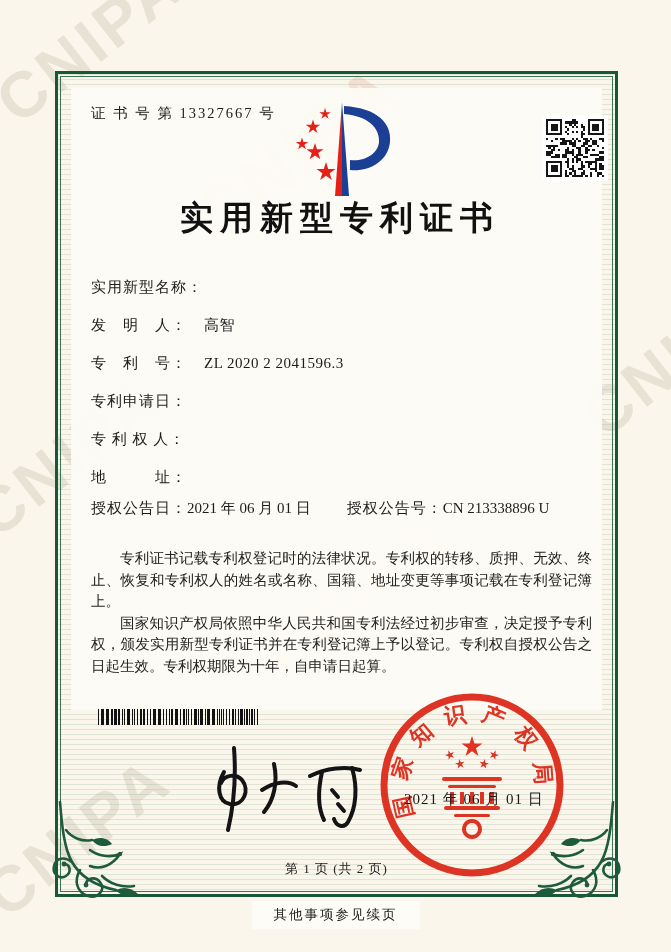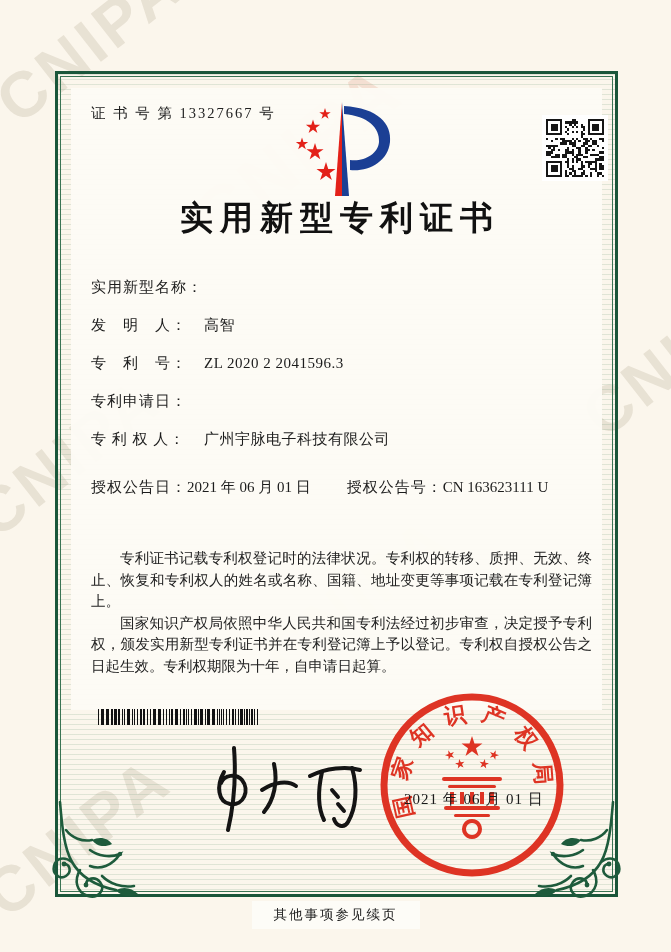--- a/index.html
+++ b/index.html
@@ -782,32 +782,32 @@
     </div>
     <div class="field-row">
       <span class="field-label">专　利　号：</span>
       <span class="field-value">ZL 2020 2 2041596.3</span>
     </div>
     <div class="field-row">
       <span class="field-label">专利申请日：</span>
     </div>
     <div class="field-row">
       <span class="field-label">专 利 权 人：</span>
-      <span class="field-value">广州宇脉电子科技有限公司</span>
     </div>
     <div class="field-row" style="margin-bottom:10px;">
+      <span class="field-label">地　　　址：</span>
     </div>
     <div class="grant-row">
       <span class="grant-pair">
         <span class="field-label" style="flex:none;">授权公告日：</span>
         <span>2021 年 06 月 01 日</span>
       </span>
       <span class="grant-pair second">
         <span class="field-label" style="flex:none;">授权公告号：</span>
-        <span>CN 163623111 U</span>
+        <span>CN 213338896 U</span>
       </span>
     </div>
   </div>
 
   <div class="paragraphs">
     <p>专利证书记载专利权登记时的法律状况。专利权的转移、质押、无效、终止、恢复和专利权人的姓名或名称、国籍、地址变更等事项记载在专利登记簿上。</p>
     <p>国家知识产权局依照中华人民共和国专利法经过初步审查，决定授予专利权，颁发实用新型专利证书并在专利登记簿上予以登记。专利权自授权公告之日起生效。专利权期限为十年，自申请日起算。</p>
   </div>
 
   <div class="barcode" id="barcode"><span style="display: inline-block; height: 100%; width: 1px; background: rgb(17, 17, 17); margin-right: 2px; vertical-align: top;"></span><span style="display: inline-block; height: 100%; width: 3px; background: rgb(17, 17, 17); margin-right: 2px; vertical-align: top;"></span><span style="display: inline-block; height: 100%; width: 3px; background: rgb(17, 17, 17); margin-right: 2px; vertical-align: top;"></span><span style="display: inline-block; height: 100%; width: 2px; background: rgb(17, 17, 17); margin-right: 1px; vertical-align: top;"></span><span style="display: inline-block; height: 100%; width: 3px; background: rgb(17, 17, 17); margin-right: 1px; vertical-align: top;"></span><span style="display: inline-block; height: 100%; width: 2px; background: rgb(17, 17, 17); margin-right: 2px; vertical-align: top;"></span><span style="display: inline-block; height: 100%; width: 1px; background: rgb(17, 17, 17); margin-right: 1px; vertical-align: top;"></span><span style="display: inline-block; height: 100%; width: 1px; background: rgb(17, 17, 17); margin-right: 2px; vertical-align: top;"></span><span style="display: inline-block; height: 100%; width: 3px; background: rgb(17, 17, 17); margin-right: 2px; vertical-align: top;"></span><span style="display: inline-block; height: 100%; width: 1px; background: rgb(17, 17, 17); margin-right: 1px; vertical-align: top;"></span><span style="display: inline-block; height: 100%; width: 1px; background: rgb(17, 17, 17); margin-right: 2px; vertical-align: top;"></span><span style="display: inline-block; height: 100%; width: 1px; background: rgb(17, 17, 17); margin-right: 2px; vertical-align: top;"></span><span style="display: inline-block; height: 100%; width: 2px; background: rgb(17, 17, 17); margin-right: 1px; vertical-align: top;"></span><span style="display: inline-block; height: 100%; width: 2px; background: rgb(17, 17, 17); margin-right: 2px; vertical-align: top;"></span><span style="display: inline-block; height: 100%; width: 1px; background: rgb(17, 17, 17); margin-right: 2px; vertical-align: top;"></span><span style="display: inline-block; height: 100%; width: 1px; background: rgb(17, 17, 17); margin-right: 2px; vertical-align: top;"></span><span style="display: inline-block; height: 100%; width: 3px; background: rgb(17, 17, 17); margin-right: 2px; vertical-align: top;"></span><span style="display: inline-block; height: 100%; width: 3px; background: rgb(17, 17, 17); margin-right: 2px; vertical-align: top;"></span><span style="display: inline-block; height: 100%; width: 1px; background: rgb(17, 17, 17); margin-right: 2px; vertical-align: top;"></span><span style="display: inline-block; height: 100%; width: 1px; background: rgb(17, 17, 17); margin-right: 2px; vertical-align: top;"></span><span style="display: inline-block; height: 100%; width: 1px; background: rgb(17, 17, 17); margin-right: 1px; vertical-align: top;"></span><span style="display: inline-block; height: 100%; width: 2px; background: rgb(17, 17, 17); margin-right: 2px; vertical-align: top;"></span><span style="display: inline-block; height: 100%; width: 3px; background: rgb(17, 17, 17); margin-right: 2px; vertical-align: top;"></span><span style="display: inline-block; height: 100%; width: 1px; background: rgb(17, 17, 17); margin-right: 2px; vertical-align: top;"></span><span style="display: inline-block; height: 100%; width: 2px; background: rgb(17, 17, 17); margin-right: 1px; vertical-align: top;"></span><span style="display: inline-block; height: 100%; width: 1px; background: rgb(17, 17, 17); margin-right: 1px; vertical-align: top;"></span><span style="display: inline-block; height: 100%; width: 1px; background: rgb(17, 17, 17); margin-right: 2px; vertical-align: top;"></span><span style="display: inline-block; height: 100%; width: 1px; background: rgb(17, 17, 17); margin-right: 2px; vertical-align: top;"></span><span style="display: inline-block; height: 100%; width: 3px; background: rgb(17, 17, 17); margin-right: 1px; vertical-align: top;"></span><span style="display: inline-block; height: 100%; width: 1px; background: rgb(17, 17, 17); margin-right: 1px; vertical-align: top;"></span><span style="display: inline-block; height: 100%; width: 3px; background: rgb(17, 17, 17); margin-right: 2px; vertical-align: top;"></span><span style="display: inline-block; height: 100%; width: 1px; background: rgb(17, 17, 17); margin-right: 1px; vertical-align: top;"></span><span style="display: inline-block; height: 100%; width: 3px; background: rgb(17, 17, 17); margin-right: 2px; vertical-align: top;"></span><span style="display: inline-block; height: 100%; width: 3px; background: rgb(17, 17, 17); margin-right: 2px; vertical-align: top;"></span><span style="display: inline-block; height: 100%; width: 1px; background: rgb(17, 17, 17); margin-right: 1px; vertical-align: top;"></span><span style="display: inline-block; height: 100%; width: 1px; background: rgb(17, 17, 17); margin-right: 1px; vertical-align: top;"></span><span style="display: inline-block; height: 100%; width: 1px; background: rgb(17, 17, 17); margin-right: 1px; vertical-align: top;"></span><span style="display: inline-block; height: 100%; width: 1px; background: rgb(17, 17, 17); margin-right: 2px; vertical-align: top;"></span><span style="display: inline-block; height: 100%; width: 1px; background: rgb(17, 17, 17); margin-right: 2px; vertical-align: top;"></span><span style="display: inline-block; height: 100%; width: 1px; background: rgb(17, 17, 17); margin-right: 2px; vertical-align: top;"></span><span style="display: inline-block; height: 100%; width: 2px; background: rgb(17, 17, 17); margin-right: 1px; vertical-align: top;"></span><span style="display: inline-block; height: 100%; width: 1px; background: rgb(17, 17, 17); margin-right: 2px; vertical-align: top;"></span><span style="display: inline-block; height: 100%; width: 1px; background: rgb(17, 17, 17); margin-right: 1px; vertical-align: top;"></span><span style="display: inline-block; height: 100%; width: 3px; background: rgb(17, 17, 17); margin-right: 1px; vertical-align: top;"></span><span style="display: inline-block; height: 100%; width: 1px; background: rgb(17, 17, 17); margin-right: 1px; vertical-align: top;"></span><span style="display: inline-block; height: 100%; width: 2px; background: rgb(17, 17, 17); margin-right: 1px; vertical-align: top;"></span><span style="display: inline-block; height: 100%; width: 1px; background: rgb(17, 17, 17); margin-right: 1px; vertical-align: top;"></span><span style="display: inline-block; height: 100%; width: 2px; background: rgb(17, 17, 17); margin-right: 1px; vertical-align: top;"></span><span style="display: inline-block; height: 100%; width: 1px; background: rgb(17, 17, 17); margin-right: 2px; vertical-align: top;"></span><span style="display: inline-block; height: 100%; width: 1px; background: rgb(17, 17, 17); margin-right: 1px; vertical-align: top;"></span></div>
@@ -849,15 +849,16 @@
       <rect x="94" y="103" width="4" height="12"></rect>
       <rect x="104" y="103" width="4" height="12"></rect>
       <rect x="114" y="103" width="4" height="12"></rect>
       <rect x="68" y="117" width="56" height="4" rx="2"></rect>
       <rect x="78" y="125" width="36" height="3" rx="1.5"></rect>
       <path d="M96,130 a10,10 0 1 1 -0.01,0 Z M96,134 a6,6 0 1 0 0.01,0 Z"></path>
     </g>
   </svg>
   <div class="seal-date">2021 年 06 月 01 日</div>
 
+  <div class="page-info">第 1 页 (共 2 页)</div>
 </div>
 
 <div class="continuation">其他事项参见续页</div>
 
 </body></html>

